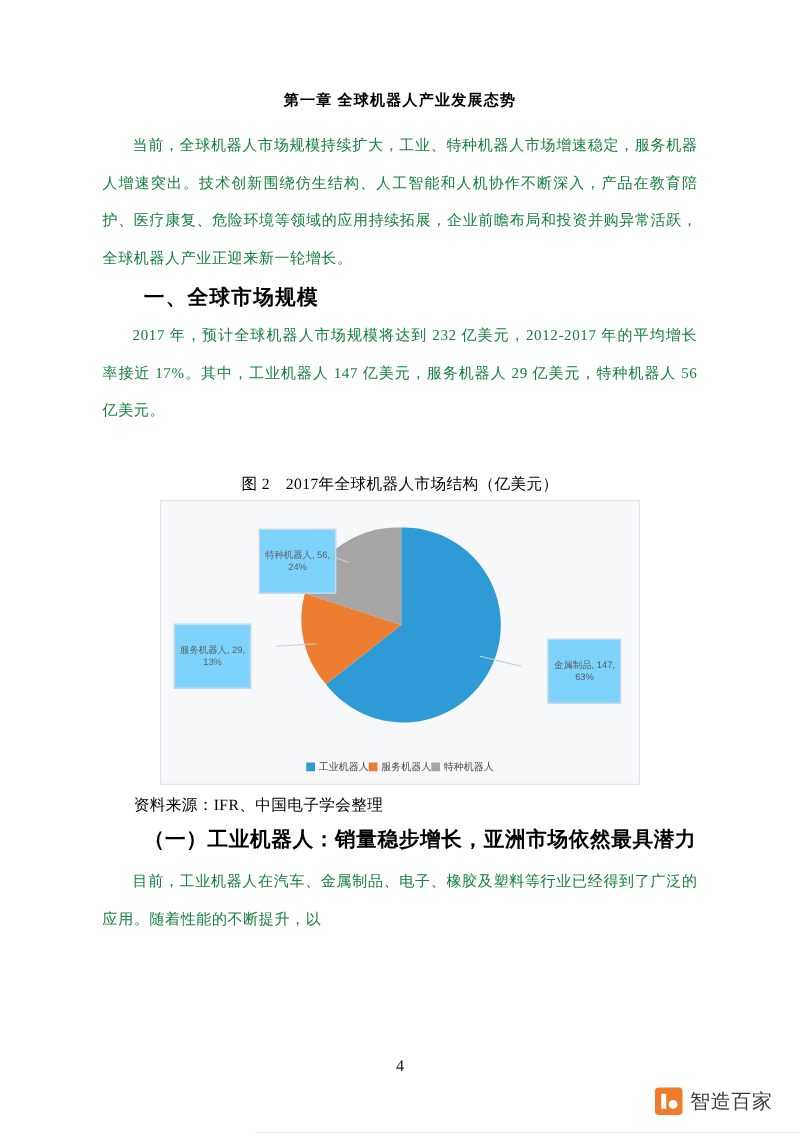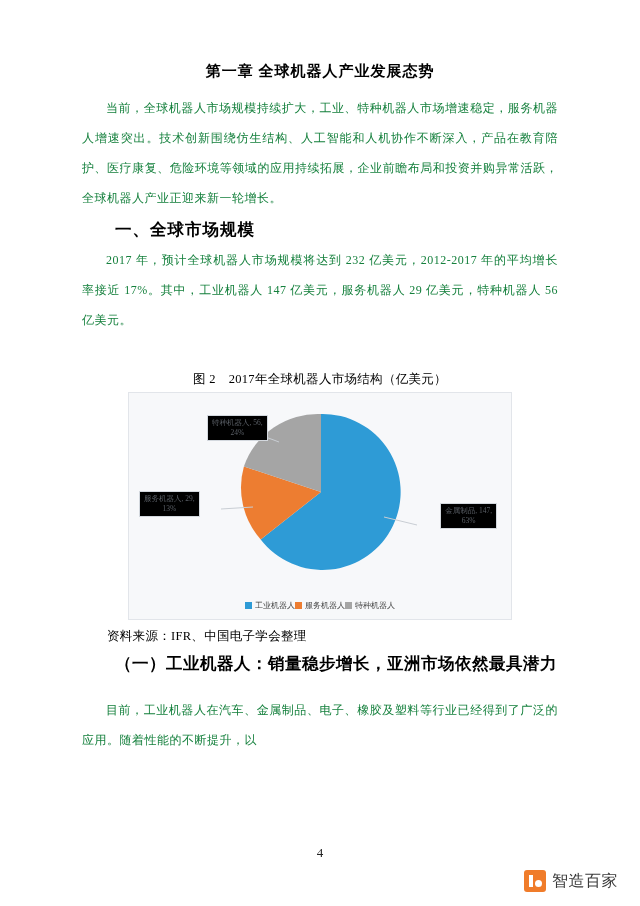--- a/index.html
+++ b/index.html
@@ -22,25 +22,25 @@
     overflow: hidden;
   }
   .content {
     position: absolute;
     left: 82px;
     top: 58px;
     width: 476px;
   }
   .chapter-title {
     text-align: center;
-    font-size: 15px;
+    font-size: 12px;
     font-weight: bold;
     letter-spacing: 1px;
     color: #000;
-    margin: 4px 0 12px 0;
+    margin: 14px 0 12px 0;
     font-family: "Liberation Serif", serif;
   }
   p.body-text {
     font-size: 12px;
     line-height: 30px;
     text-align: justify;
     text-justify: inter-ideograph;
     margin: 0 0 2px 0;
     text-indent: 2em;
     color: #15803d;
@@ -52,21 +52,21 @@
     line-height: 30px;
     margin: 2px 0 0 0;
     text-indent: 2em;
     letter-spacing: 1px;
     color: #000;
   }
   h3.sub-heading {
     font-size: 16.5px;
     font-weight: bold;
     line-height: 30px;
-    margin: 4px 0 16px 0;
+    margin: 4px 0 3px 0;
     text-indent: 2em;
     letter-spacing: 0.5px;
     color: #000;
     text-align: justify;
   }
   .figure-wrap {
     margin: 6px 0 2px 0;
   }
   .figure-caption {
     text-align: center;
@@ -108,28 +108,28 @@
     align-items: center;
     gap: 3px;
   }
   .legend-swatch {
     width: 7px;
     height: 7px;
     display: inline-block;
   }
   .chart-label {
     position: absolute;
-    background: #000000;
+    background: #7dd3fc;
     border: 1px solid #d3d8de;
     color: #5a5f66;
     font-size: 7.5px;
     line-height: 10px;
     text-align: center;
-    padding: 2px 4px;
-    font-family: Liberation Serif, serif;
+    padding: 15px 4px;
+    font-family: Liberation Sans, sans-serif;
     white-space: nowrap;
   }
   .label-industrial { right: 14px; top: 110px; }
   .label-service { left: 10px; top: 98px; }
   .label-special { left: 78px; top: 22px; }
   .source-note {
     font-size: 12.5px;
     color: #000;
     margin: 8px 0 0 0;
     text-indent: 2em;

